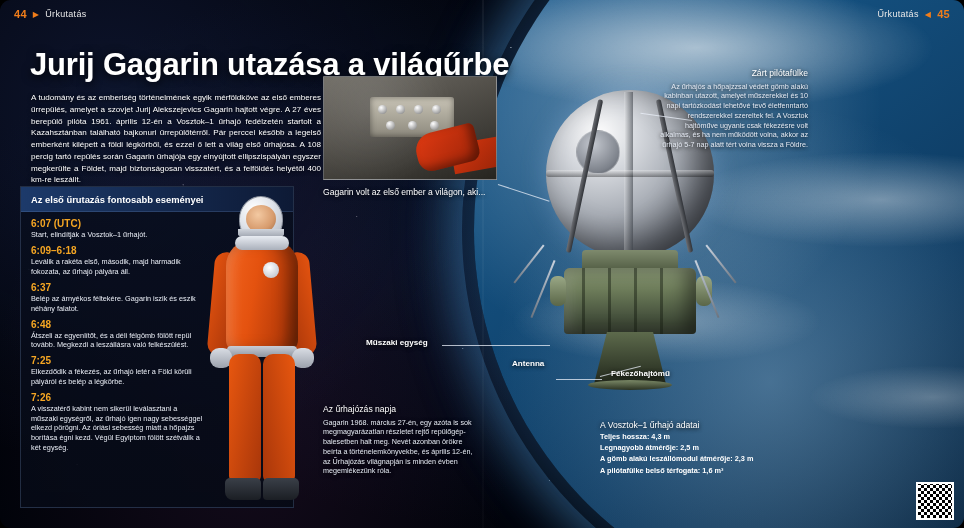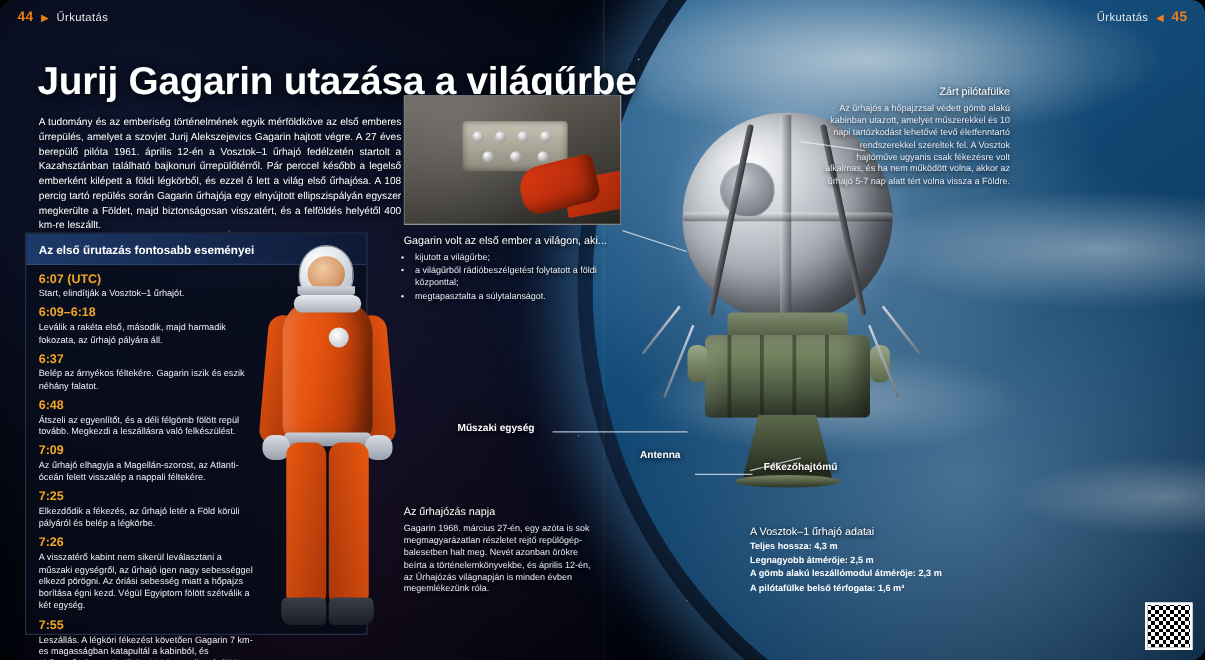--- a/index.html
+++ b/index.html
@@ -355,34 +355,26 @@
       </div>
       <div class="tl-item">
         <div class="tl-time">6:37</div>
         <div class="tl-desc">Belép az árnyékos féltekére. Gagarin iszik és eszik néhány falatot.</div>
       </div>
       <div class="tl-item">
         <div class="tl-time">6:48</div>
         <div class="tl-desc">Átszeli az egyenlítőt, és a déli félgömb fölött repül tovább. Megkezdi a leszállásra való felkészülést.</div>
       </div>
       <div class="tl-item">
-        <div class="tl-time">7:09</div>
-        <div class="tl-desc">Az űrhajó elhagyja a Magellán-szorost, az Atlanti-óceán felett visszalép a nappali féltekére.</div>
-      </div>
-      <div class="tl-item">
         <div class="tl-time">7:25</div>
         <div class="tl-desc">Elkezdődik a fékezés, az űrhajó letér a Föld körüli pályáról és belép a légkörbe.</div>
       </div>
       <div class="tl-item">
         <div class="tl-time">7:26</div>
         <div class="tl-desc">A visszatérő kabint nem sikerül leválasztani a műszaki egységről, az űrhajó igen nagy sebességgel elkezd pörögni. Az óriási sebesség miatt a hőpajzs borítása égni kezd. Végül Egyiptom fölött szétválik a két egység.</div>
-      </div>
-      <div class="tl-item">
-        <div class="tl-time">7:55</div>
-        <div class="tl-desc">Leszállás. A légköri fékezést követően Gagarin 7 km-es magasságban katapultál a kabinból, és ejtőernyővel ereszkedik le. A Volga mellett ér földet.</div>
       </div>
     </div>
   </section>
 
   <div class="cosmonaut">
     <div class="cz helmet"></div>
     <div class="cz visor"></div>
     <div class="cz helmet-band"></div>
     <div class="cz arm-l"></div>
     <div class="cz arm-r"></div>
@@ -441,27 +433,20 @@
   <div class="leader l3"></div>
   <div class="leader l4"></div>
   <div class="leader l5"></div>
 
   <div class="lbl lbl-muszaki">Műszaki egység</div>
   <div class="lbl lbl-antenna">Antenna</div>
   <div class="lbl lbl-fekezo">Fékezőhajtómű</div>
 
   <div class="cap-gagarin">
     <div class="cap-head">Gagarin volt az első ember a világon, aki...</div>
-    <div class="cap-body">
-      <ul>
-        <li>kijutott a világűrbe;</li>
-        <li>a világűrből rádióbeszélgetést folytatott a földi központtal;</li>
-        <li>megtapasztalta a súlytalanságot.</li>
-      </ul>
-    </div>
   </div>
 
   <div class="cap-zart">
     <div class="cap-head">Zárt pilótafülke</div>
     <div class="cap-body">Az űrhajós a hőpajzzsal védett gömb alakú kabinban utazott, amelyet műszerekkel és 10 napi tartózkodást lehetővé tevő életfenntartó rendszerekkel szereltek fel. A Vosztok hajtóműve ugyanis csak fékezésre volt alkalmas, és ha nem működött volna, akkor az űrhajó 5-7 nap alatt tért volna vissza a Földre.</div>
   </div>
 
   <div class="cap-utazas">
     <div class="cap-head">Az űrhajózás napja</div>
     <div class="cap-body">Gagarin 1968. március 27-én, egy azóta is sok megmagyarázatlan részletet rejtő repülőgép-balesetben halt meg. Nevét azonban örökre beírta a történelemkönyvekbe, és április 12-én, az Űrhajózás világnapján is minden évben megemlékezünk róla.</div>

